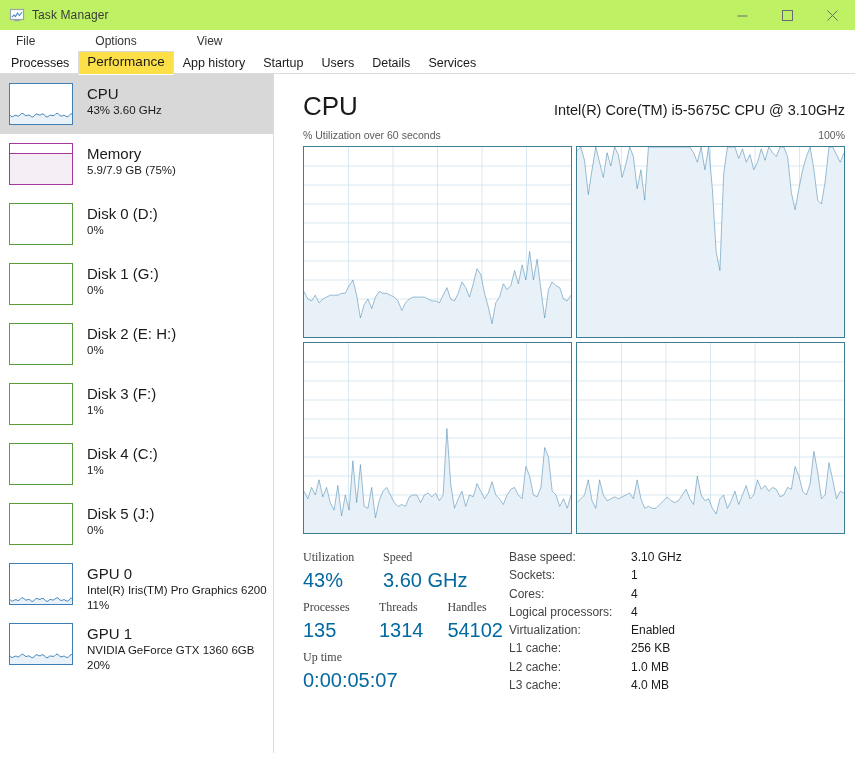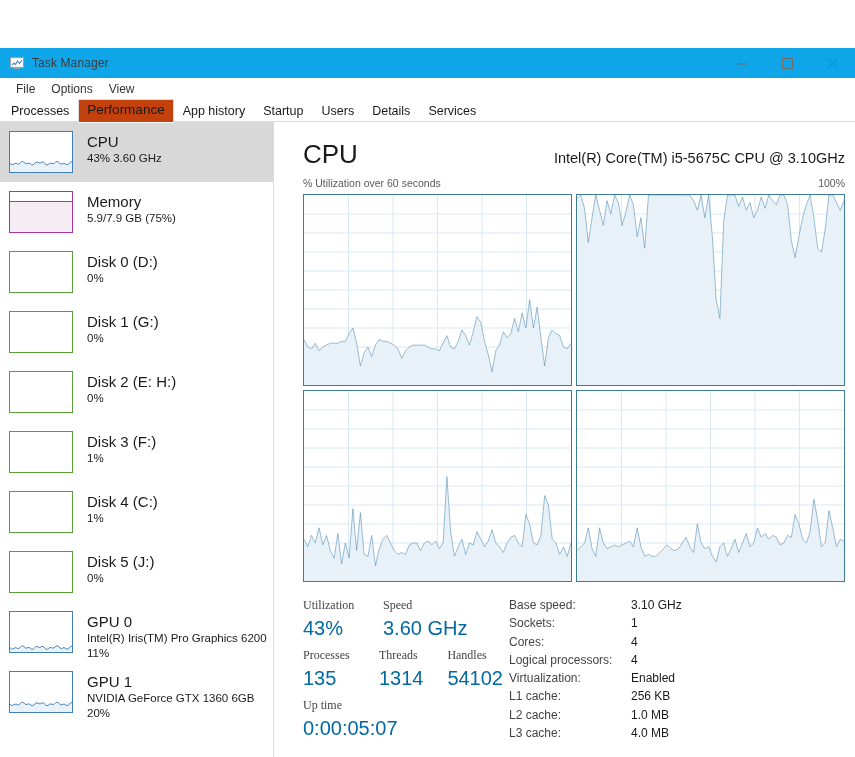--- a/index.html
+++ b/index.html
@@ -14,23 +14,22 @@
     color: #000000;
     overflow: hidden;
     position: relative;
   }
 
   
   .titlebar {
     height: 30px;
     display: flex;
     align-items: center;
-    background: #0ea5e9;
-    position: relative;
-    margin-top: 48px;
+    background: #bef264;
+    position: relative;
   }
   .titlebar .app-icon {
     width: 16px;
     height: 14px;
     margin-left: 9px;
     margin-right: 7px;
     flex: none;
   }
   .titlebar .title-text {
     font-size: 12px;
@@ -53,20 +52,21 @@
   }
   .winbtn svg { display: block; }
 
   
   .menubar {
     height: 22px;
     display: flex;
     align-items: center;
     padding-left: 8px;
     background: #ffffff;
+    gap: 44px;
   }
   .menuitem {
     font-size: 12px;
     color: #333333;
     padding: 2px 8px;
   }
 
   
   .tabstrip {
     height: 22px;
@@ -89,21 +89,21 @@
     padding: 2px 9px 3px 9px;
     line-height: 16px;
     position: relative;
     z-index: 2;
     white-space: nowrap;
   }
   .tab.active {
     font-size: 13.5px;
     border: 1px solid #dcdcdc;
     border-bottom: 1px solid #ffffff;
-    background: #c2410c;
+    background: #fde047;
     padding: 2px 8px 4px 8px;
     margin-bottom: -1px;
   }
 
   
   .content {
     display: flex;
     height: 679px;
     position: relative;
   }

